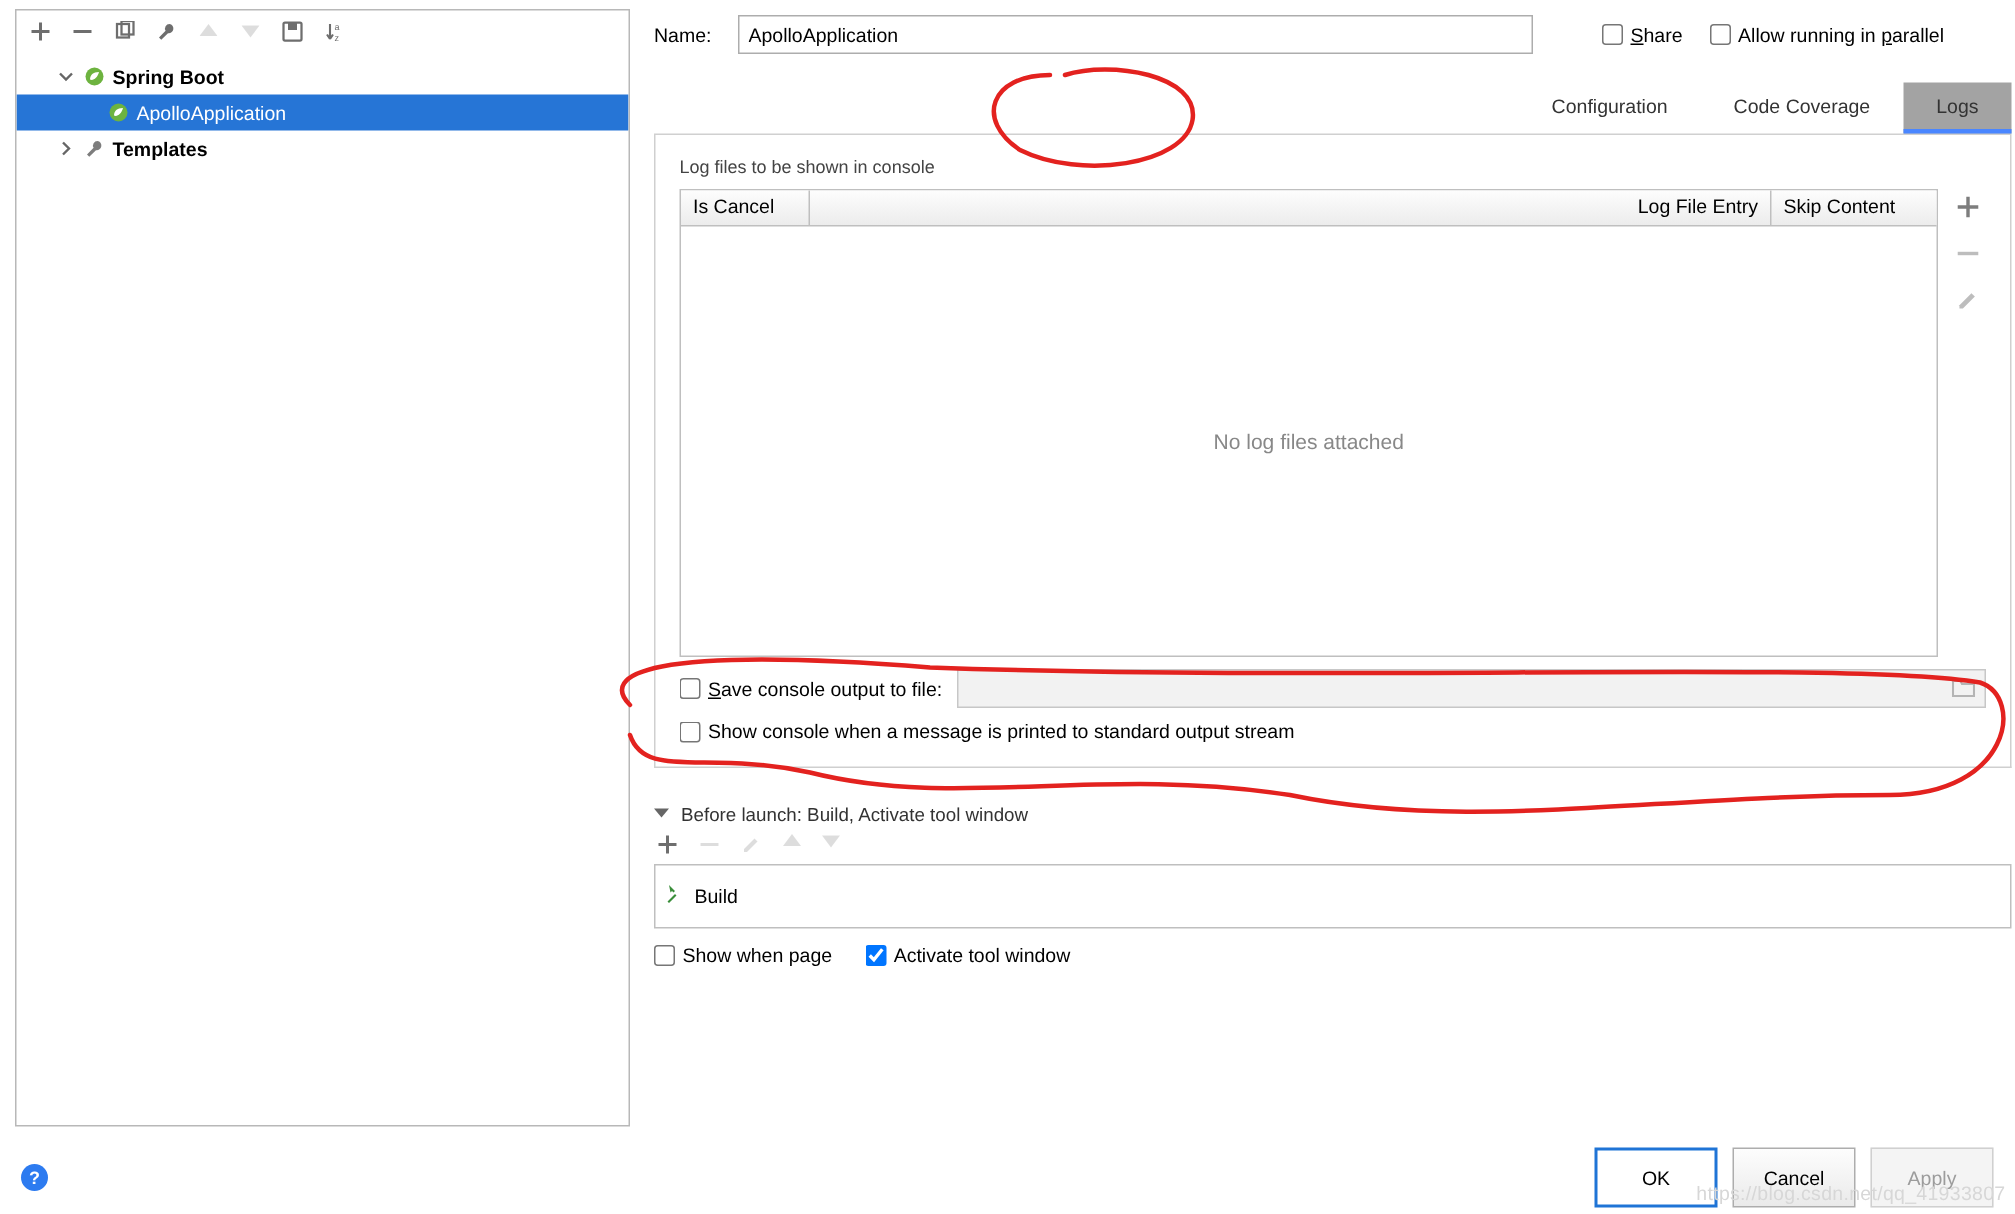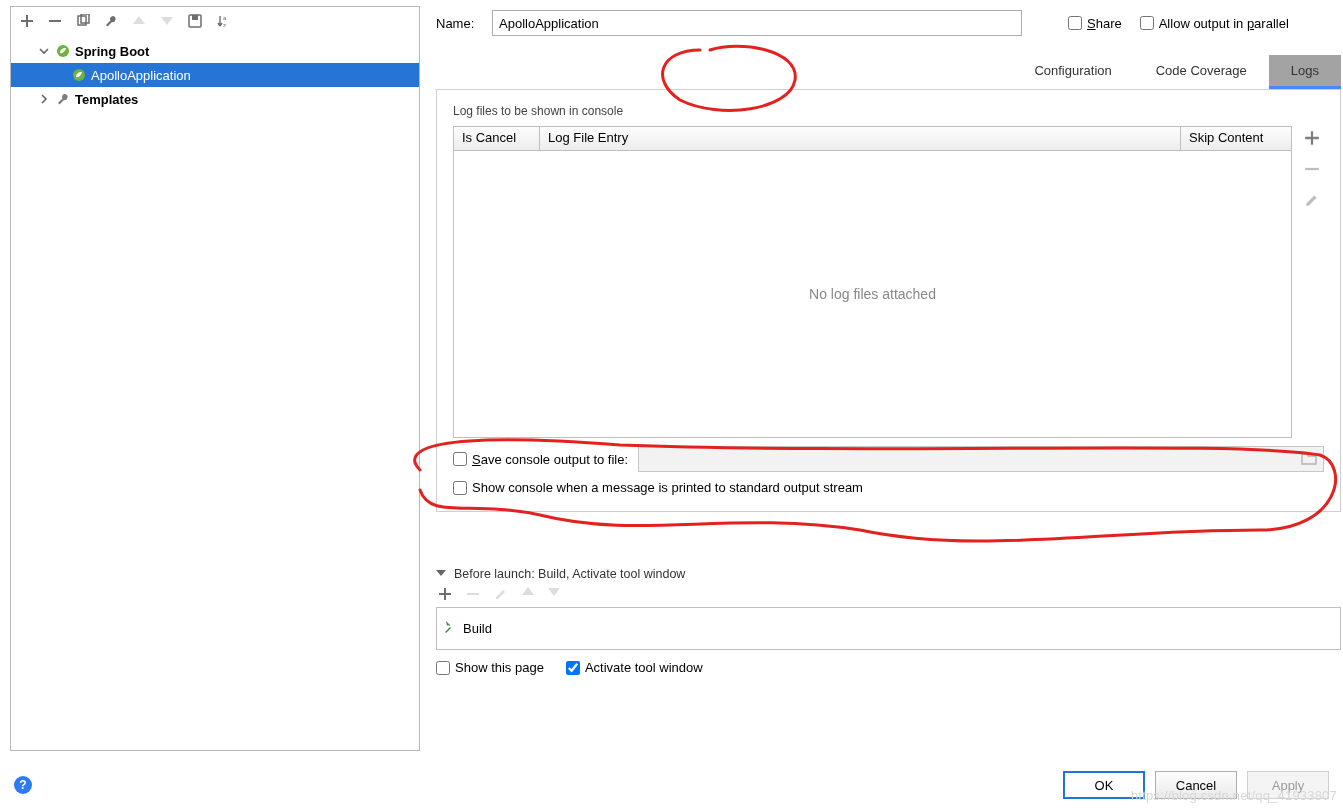--- a/index.html
+++ b/index.html
@@ -36,42 +36,42 @@
   .tab{padding:8px 22px;color:#333;cursor:pointer;border-bottom:3px solid transparent;}
   .tab.active{background:#a3a3a3;border-bottom:3px solid #4a86ff;}
   
   .logs-panel{border:1px solid #cfcfcf;border-top:none;padding:14px 16px 16px 16px;display:flex;flex-direction:column;gap:8px;}
   .section-lbl{font-size:12px;color:#444;}
   .table-wrap{display:flex;}
   .log-table{flex:1;border:1px solid #bfbfbf;background:#fff;display:flex;flex-direction:column;height:312px;min-width:0;}
   .thead{display:flex;background:linear-gradient(#fdfdfd,#ececec);border-bottom:1px solid #bfbfbf;height:24px;}
   .th{border-right:1px solid #bfbfbf;padding:3px 8px;font-size:13px;color:#000;}
   .th.active{width:86px;}
-  .th.entry{flex:1;text-align:left;}
+  .th.entry{flex:1;text-align:right;}
   .th.skip{width:110px;border-right:none;}
   .tbody{flex:1;display:flex;align-items:center;justify-content:center;color:#888;font-size:14px;}
   .side-actions{width:32px;display:flex;flex-direction:column;align-items:center;gap:12px;padding:4px 0 0 8px;color:#7d7d7d;}
   .side-actions .sa{cursor:pointer;}
   
   .row{display:flex;align-items:center;gap:10px;}
   .file-input{flex:1;height:26px;border:1px solid #c7c7c7;background:#f2f2f2;display:flex;align-items:center;justify-content:flex-end;padding:0 6px;color:#a0a0a0;}
   .file-input svg{opacity:.7;}
   
   .before{margin-top:24px;}
-  .before .hdr{display:flex;align-items:center;gap:8px;font-size:12.5px;color:#333;margin-top:31px;}
+  .before .hdr{display:flex;align-items:center;gap:8px;font-size:12.5px;color:#333;}
   .before .tw{color:#666;}
   .bl-toolbar{display:flex;gap:14px;padding:6px 2px;color:#808080;}
   .bl-list{border:1px solid #bfbfbf;background:#fff;height:43px;display:flex;align-items:center;padding:0 6px;gap:6px;}
   .bl-list .hammer{color:#3a8e3a;}
   .bl-options{display:flex;gap:22px;margin-top:10px;}
   
   .bottom{height:48px;display:flex;align-items:center;justify-content:space-between;padding:0 14px;}
   .help{width:18px;height:18px;border-radius:50%;background:#2d7bf0;color:#fff;font-size:12px;display:flex;align-items:center;justify-content:center;font-weight:bold;cursor:pointer;}
   .btns{display:flex;gap:10px;}
-  .btn{min-width:82px;height:28px;border:1px solid #adadad;background:linear-gradient(#fdfdfd,#eaeaea);display:flex;align-items:center;justify-content:center;font-family:inherit;font-size:13px;cursor:pointer;}
+  .btn{min-width:82px;height:40px;border:1px solid #adadad;background:linear-gradient(#fdfdfd,#eaeaea);display:flex;align-items:center;justify-content:center;font-family:inherit;font-size:13px;cursor:pointer;}
   .btn.primary{border:2px solid #1f74d6;background:#fff;}
   .btn.disabled{color:#9c9c9c;border-color:#d0d0d0;background:#f4f4f4;cursor:default;}
   
   .anno{position:absolute;pointer-events:none;}
   .watermark{position:absolute;right:6px;bottom:6px;font-size:13px;color:#d7d7d7;letter-spacing:.2px;pointer-events:none;}
 </style>
 </head>
 <body>
 
 <div class="root">
@@ -168,21 +168,21 @@
       <div class="namerow">
         <label>Name:</label>
         <input class="name" value="ApolloApplication" style="">
         <div class="share-row">
           <label class="chk">
             <input type="checkbox" style="">
             <span><span class="ul">S</span><span>hare</span></span>
           </label>
           <label class="chk">
             <input type="checkbox" style="">
-            <span><span>Allow output in </span><span class="ul">p</span><span>arallel</span></span>
+            <span><span>Allow running in </span><span class="ul">p</span><span>arallel</span></span>
           </label>
         </div>
       </div>
 
       <div class="tabs">
         <div class="tab">Configuration</div>
         <div class="tab">Code Coverage</div>
         <div class="tab active">Logs</div>
       </div>
 
@@ -263,21 +263,21 @@
         </div>
         <div class="bl-list">
           <span class="hammer"><svg width="14" height="14" viewBox="0 0 14 14">
                 <path d="M3 1l4 4-1 1L8 8l-5 5-1-1 5-5-2-2-1 1z" fill="#3a8e3a"></path>
               </svg></span>
           <span>Build</span>
         </div>
         <div class="bl-options">
           <label class="chk">
             <input type="checkbox" style="">
-              <span>Show this page</span>
+              <span>Show when page</span>
           </label>
           <label class="chk">
             <input type="checkbox" checked="" style="">
               <span>Activate tool window</span>
           </label>
         </div>
       </div>
     </div>
   </div>
 

